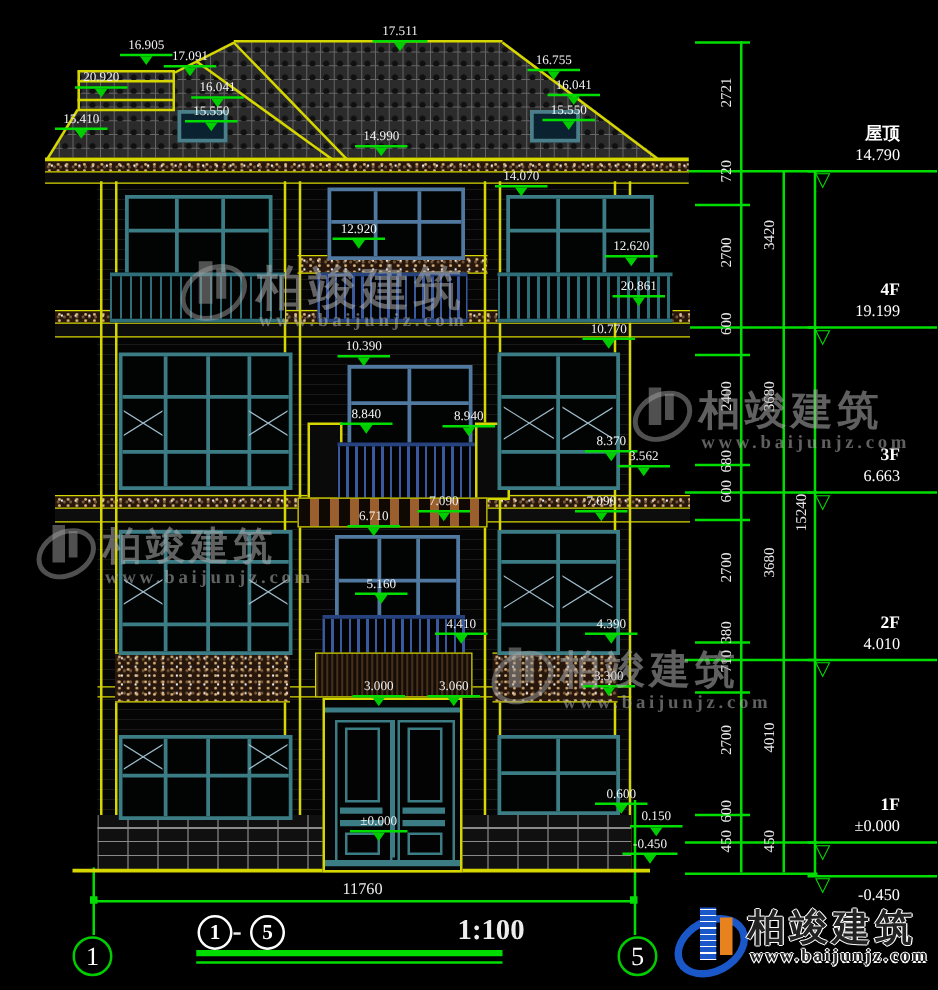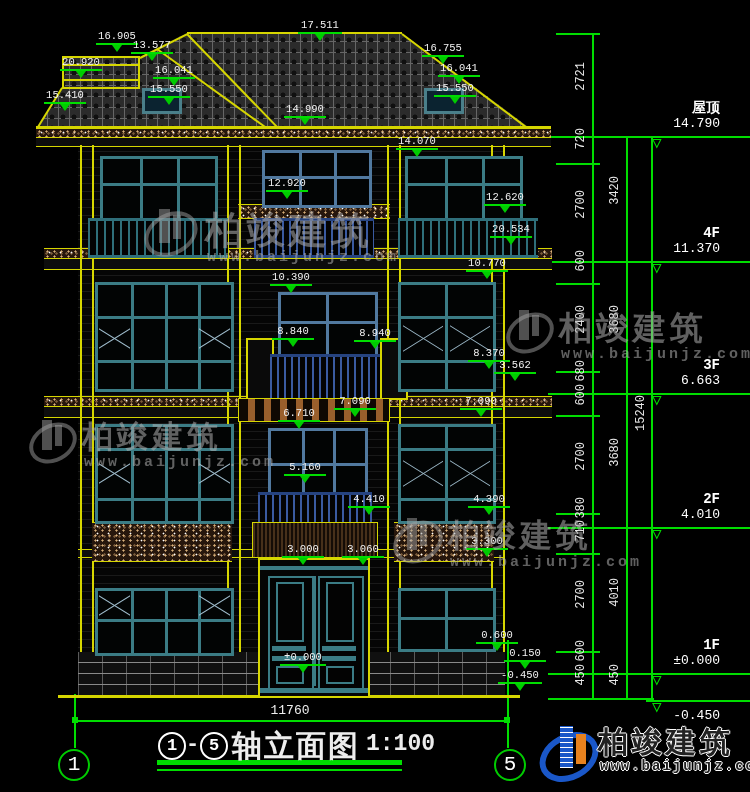--- a/index.html
+++ b/index.html
@@ -1,17 +1,17 @@
 <!DOCTYPE html>
 <html><head>
 <meta charset="utf-8">
 <style>
   html,body{margin:0;padding:0;background:#000;}
   #stage{position:relative;width:750px;height:792px;background:#000;overflow:hidden;
-         font-family:Liberation Mono, monospace;}
+         font-family:Liberation Serif, serif;}
   .abs{position:absolute;}
   .yl{position:absolute;background:#d6d600;}
   .gl{position:absolute;background:#00dd00;}
   .wt{color:#ededed;}
   
   .wall{position:absolute;background:#050505;z-index:1;
         background-image:repeating-linear-gradient(0deg,#191919 0 1px,transparent 1px 8px);}
   .speck{position:absolute;z-index:2;background-color:#26160c;border-top:1px solid #d6d600;border-bottom:1px solid #d6d600;
         background-image:radial-gradient(circle,#d8b07a .8px,transparent 1.4px),
                          radial-gradient(circle,#ffffff .6px,transparent 1.2px),
@@ -224,33 +224,33 @@
       <div class="panel" style="left:6px;top:4px;width:24px;height:56px;"></div>
       <div class="dbar" style="left:2px;top:68px;width:34px;height:5px;"></div>
       <div class="dbar" style="left:2px;top:78px;width:34px;height:5px;"></div>
       <div class="panel" style="left:6px;top:88px;width:24px;height:14px;"></div>
     </div>
     <div class="dbar" style="left:0;top:128px;width:100%;height:5px;"></div>
   </div>
 
   <div class="elev" style="left:298px;top:20px;width:44px"><span>17.511</span><i class="el"></i><i class="et"></i></div>
   <div class="elev" style="left:96px;top:31px"><span>16.905</span><i class="el"></i><i class="et"></i></div>
-  <div class="elev" style="left:131px;top:40px"><span>13.577</span><i class="el"></i><i class="et"></i></div>
+  <div class="elev" style="left:131px;top:40px"><span>17.091</span><i class="el"></i><i class="et"></i></div>
   <div class="elev" style="left:60px;top:57px"><span>20.920</span><i class="el"></i><i class="et"></i></div>
   <div class="elev" style="left:153px;top:65px"><span>16.041</span><i class="el"></i><i class="et"></i></div>
   <div class="elev" style="left:148px;top:84px"><span>15.550</span><i class="el"></i><i class="et"></i></div>
   <div class="elev" style="left:44px;top:90px"><span>15.410</span><i class="el"></i><i class="et"></i></div>
   <div class="elev" style="left:422px;top:43px"><span>16.755</span><i class="el"></i><i class="et"></i></div>
   <div class="elev" style="left:438px;top:63px"><span>16.041</span><i class="el"></i><i class="et"></i></div>
   <div class="elev" style="left:434px;top:83px"><span>15.550</span><i class="el"></i><i class="et"></i></div>
   <div class="elev" style="left:284px;top:104px"><span>14.990</span><i class="el"></i><i class="et"></i></div>
   <div class="elev" style="left:396px;top:136px"><span>14.070</span><i class="el"></i><i class="et"></i></div>
   <div class="elev" style="left:266px;top:178px"><span>12.920</span><i class="el"></i><i class="et"></i></div>
   <div class="elev" style="left:484px;top:192px"><span>12.620</span><i class="el"></i><i class="et"></i></div>
-  <div class="elev" style="left:490px;top:224px"><span>20.534</span><i class="el"></i><i class="et"></i></div>
+  <div class="elev" style="left:490px;top:224px"><span>20.861</span><i class="el"></i><i class="et"></i></div>
   <div class="elev" style="left:466px;top:258px"><span>10.770</span><i class="el"></i><i class="et"></i></div>
   <div class="elev" style="left:270px;top:272px"><span>10.390</span><i class="el"></i><i class="et"></i></div>
   <div class="elev" style="left:272px;top:326px"><span>8.840</span><i class="el"></i><i class="et"></i></div>
   <div class="elev" style="left:354px;top:328px"><span>8.940</span><i class="el"></i><i class="et"></i></div>
   <div class="elev" style="left:468px;top:348px"><span>8.370</span><i class="el"></i><i class="et"></i></div>
   <div class="elev" style="left:494px;top:360px"><span>3.562</span><i class="el"></i><i class="et"></i></div>
   <div class="elev" style="left:334px;top:396px"><span>7.090</span><i class="el"></i><i class="et"></i></div>
   <div class="elev" style="left:460px;top:396px"><span>7.090</span><i class="el"></i><i class="et"></i></div>
   <div class="elev" style="left:278px;top:408px"><span>6.710</span><i class="el"></i><i class="et"></i></div>
   <div class="elev" style="left:284px;top:462px"><span>5.160</span><i class="el"></i><i class="et"></i></div>
@@ -309,21 +309,21 @@
     <div class="lvl-lbl">
         <div class="nm">屋顶</div>
         <div>14.790</div>
       </div>
     <div class="lvl-line"></div>
       <span class="lvl-tri">▽</span>
   </div>
   <div class="lvl" style="top:261px">
     <div class="lvl-lbl">
         <div class="nm">4F</div>
-        <div>11.370</div>
+        <div>19.199</div>
       </div>
     <div class="lvl-line"></div>
       <span class="lvl-tri">▽</span>
   </div>
   <div class="lvl" style="top:393px">
     <div class="lvl-lbl">
         <div class="nm">3F</div>
         <div>6.663</div>
       </div>
     <div class="lvl-line"></div>
@@ -358,21 +358,20 @@
   <div class="gl" style="left:75px;top:720px;width:433px;height:2px;z-index:5;"></div>
   <div class="gl" style="left:72px;top:717px;width:6px;height:6px;"></div>
   <div class="gl" style="left:504px;top:717px;width:6px;height:6px;"></div>
   <div class="wt abs" style="left:250px;top:703px;width:80px;text-align:center;font-size:13px;z-index:5;">11760</div>
   <div class="bub" style="left:58px;top:749px;">1</div>
   <div class="bub" style="left:494px;top:749px;">5</div>
 
   <div class="tcirc" style="left:158px;top:732px;">1</div>
   <div class="wt abs" style="left:186px;top:732px;font-size:22px;font-weight:bold;z-index:5;">-</div>
   <div class="tcirc" style="left:200px;top:732px;">5</div>
-  <div class="wt abs" style="left:232px;top:726px;font-size:30px;font-weight:bold;letter-spacing:2px;z-index:5;">轴立面图</div>
   <div class="wt abs" style="left:366px;top:731px;font-size:23px;font-weight:bold;z-index:5;">1:100</div>
   <div class="gl" style="left:157px;top:760px;width:245px;height:5px;"></div>
   <div class="gl" style="left:157px;top:769px;width:245px;height:2px;"></div>
 
   <div class="wm" style="left:143px;top:205px;">
     <div class="wm-sw" style="left:0;top:8px;width:48px;height:34px;"></div>
     <div class="wm-b" style="left:16px;top:4px;width:11px;height:34px;"></div>
     <div class="wm-b" style="left:30px;top:10px;width:8px;height:24px;"></div>
     <div class="big abs" style="left:62px;top:0;font-size:38px;">柏竣建筑</div>
     <div class="url abs" style="left:64px;top:44px;">www.baijunjz.com</div>

